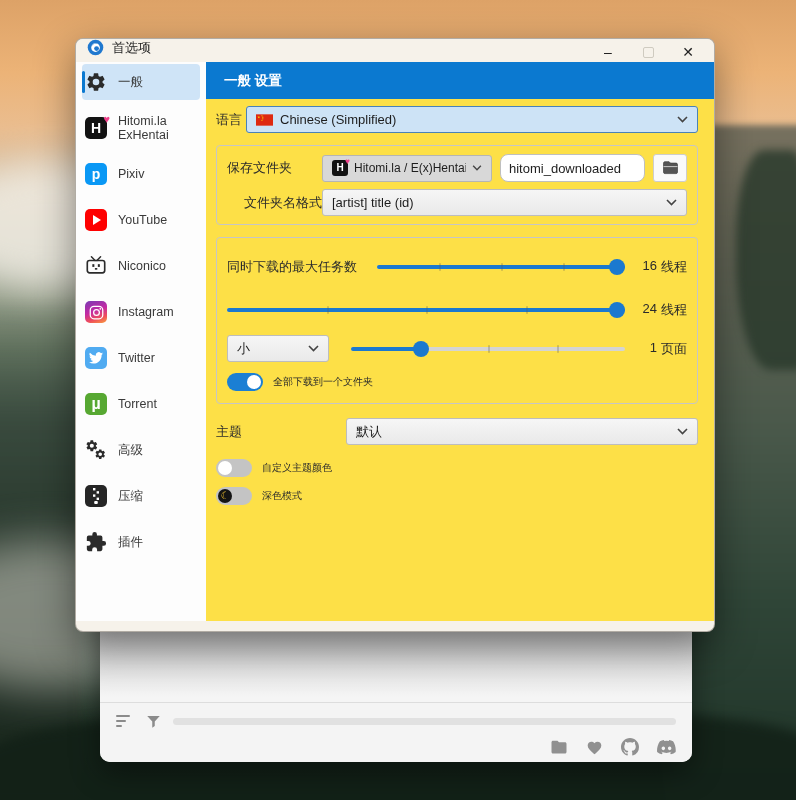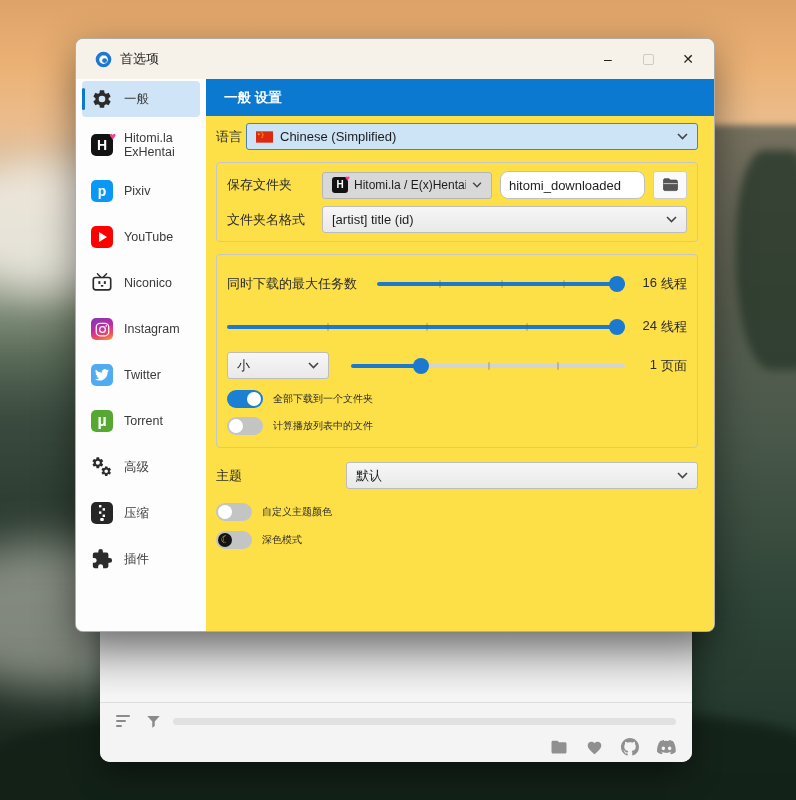--- a/index.html
+++ b/index.html
@@ -36,34 +36,34 @@
   .lw-toolbar { display:flex; align-items:center; gap:12px; height:20px; }
   .filter-bar { flex:1; height:7px; background:#e1e1e1; border-radius:4px; }
   .lw-links { display:flex; justify-content:flex-end; align-items:center; gap:18px; margin-top:7px; }
   .lw-links svg { display:block; }
 
   
   .prefs { position:absolute; left:75px; top:38px; width:640px; height:594px;
     border-radius:8px; overflow:hidden; z-index:5;
     border:1px solid rgba(120,115,105,.55);
     box-shadow:0 14px 40px rgba(0,0,0,.45); background:#f6f2ea; }
-  .titlebar { height:40px; display:flex; align-items:center; padding:0 6px 0 19px; background:#f6f2ea; }
+  .titlebar { height:23px; display:flex; padding:0 6px 0 11px; background:#f6f2ea; }
   .titlebar .app-title { font-size:13px; color:#1f1f1f; margin-left:8px; flex:1; }
   .win-btn { width:40px; height:26px; display:flex; align-items:center; justify-content:center;
     border-radius:4px; color:#222; }
   .win-btn.minimize { font-size:14px; }
   .win-btn.maximize span { display:block; width:11px; height:11px; border:1.4px solid #cfcbc0; border-radius:2px; }
   .win-btn.close { font-size:14px; }
 
   .prefs-body { display:flex; height:559px; }
 
   
   .sidebar { width:130px; background:#fdfdfd; padding-top:2px; flex-shrink:0; }
   .side-item { position:relative; height:46px; margin:0 6px; display:flex; align-items:center;
-    gap:11px; padding-left:9px; border-radius:4px; }
+    gap:11px; padding-left:3px; border-radius:4px; }
   .side-item.first { height:36px; margin-top:0; margin-bottom:5px; }
   .side-item.selected { background:#cfe4f7; }
   .side-item.selected::before { content:""; position:absolute; left:0; top:7px; bottom:7px;
     width:3px; border-radius:2px; background:#0b79d0; }
   .side-label { font-size:12.5px; color:#3a3a3a; line-height:1.15; }
   .badge { width:22px; height:22px; border-radius:5px; display:flex; align-items:center;
     justify-content:center; position:relative; flex-shrink:0; }
   .badge .letter { color:#fff; font-weight:bold; font-size:14px; line-height:1; }
   .badge-hitomi { background:#121212; }
   .badge-hitomi .heart { position:absolute; top:-4px; right:-3px; color:#f0418c; font-size:11px; }
@@ -100,21 +100,21 @@
   .groupbox { border:1px solid #c6c6c6; border-radius:4px; padding:8px 10px; margin-top:12px; }
 
   .save-row .lbl { width:95px; }
   .dd-site { width:170px; flex-shrink:0; }
   .path-input { flex:1; height:28px; margin-left:8px; border:1px solid #bfbfbf; border-radius:8px;
     background:#fff; font-size:13px; color:#222; padding:0 8px;
     font-family:"Liberation Sans","DejaVu Sans",sans-serif; min-width:0; }
   .folder-btn { width:34px; height:28px; margin-left:8px; border:1px solid #cdcdcd; border-radius:3px;
     background:#fafafa; display:flex; align-items:center; justify-content:center; flex-shrink:0; }
   .format-row { margin-top:7px; }
-  .format-row .lbl { width:95px; }
+  .format-row .lbl { width:95px;text-align:right; }
   .format-row .dd { flex:1; }
 
   .slider-row { margin-top:4px; height:26px; }
   .slider-row .lbl { width:150px; }
   .slider { flex:1; position:relative; height:18px; }
   .slider .track { position:absolute; left:0; right:0; top:7px; height:4px; border-radius:2px; background:#d4d4d4; }
   .slider .fill { position:absolute; left:0; top:7px; height:4px; border-radius:2px; background:#1b79cf; }
   .slider .knob { position:absolute; top:1px; width:16px; height:16px; border-radius:50%; background:#1b79cf; }
   .slider .tick { position:absolute; top:5px; width:2px; height:8px; background:rgba(90,90,90,.28); border-radius:1px; }
   .slider-val { width:62px; text-align:right; font-size:13px; color:#2b2b2b; flex-shrink:0;
@@ -414,26 +414,20 @@
               <span>页面</span>
             </div>
           </div>
 
           <div class="toggle-row">
             <div class="toggle on">
                 <div class="tknob"></div>
               </div>
             <div class="lbl">全部下载到一个文件夹</div>
           </div>
-          <div class="toggle-row" style="margin-top:6px">
-            <div class="toggle off">
-                <div class="tknob"></div>
-              </div>
-            <div class="lbl">计算播放列表中的文件</div>
-          </div>
 
         </div>
 
         <div class="row theme-row">
           <div class="lbl">主题</div>
           <div class="dd">
             <span class="dd-text">默认</span>
             <svg class="chev" width="11" height="7" viewBox="0 0 11 7">
               <path d="M1 1l4.5 4.5L10 1" stroke="#444" stroke-width="1.6" fill="none"></path>
             </svg>

